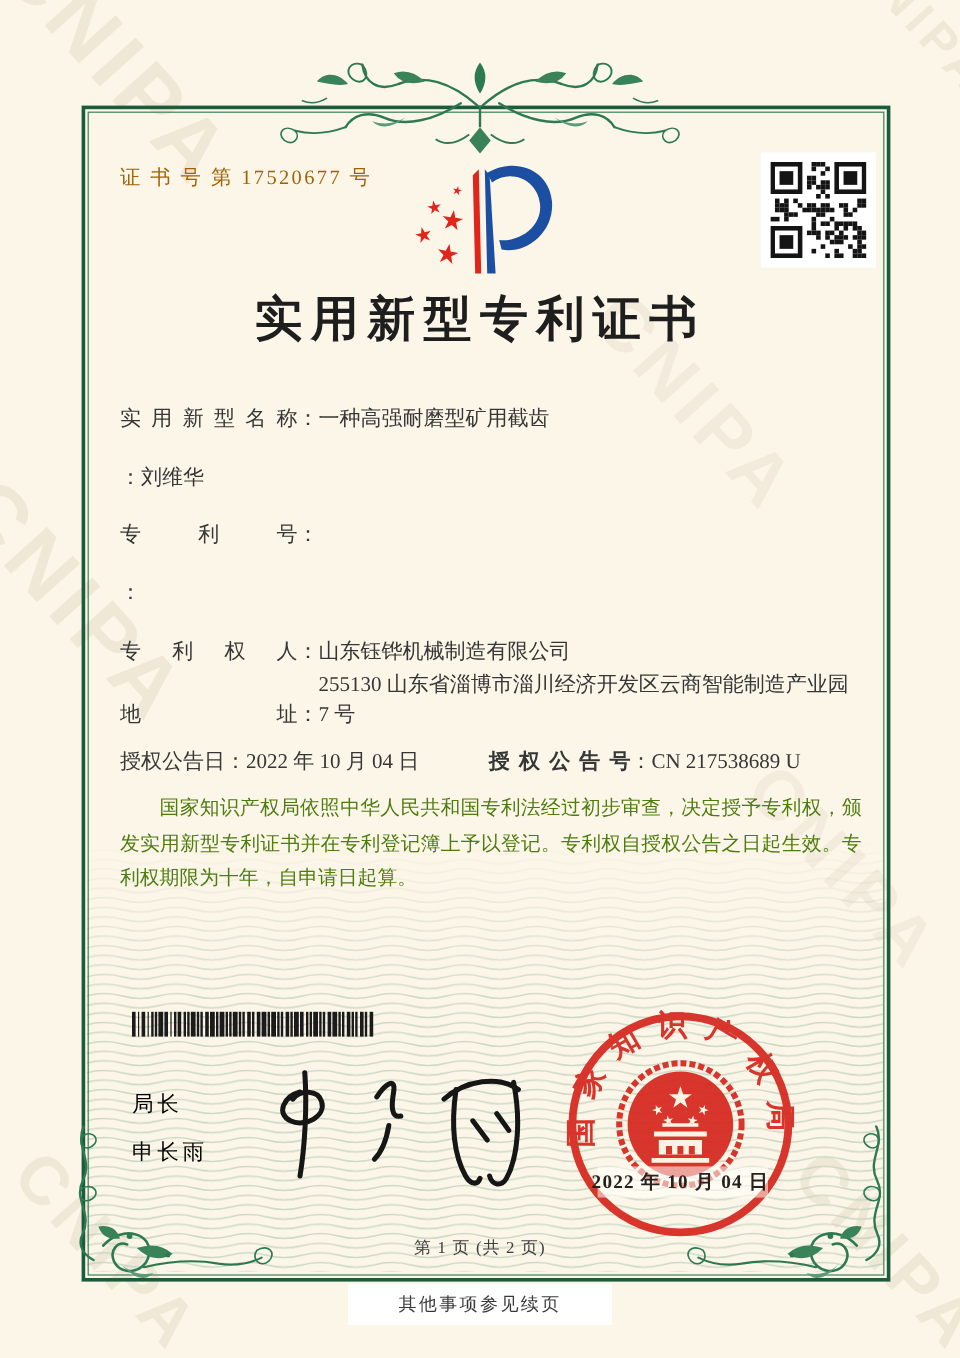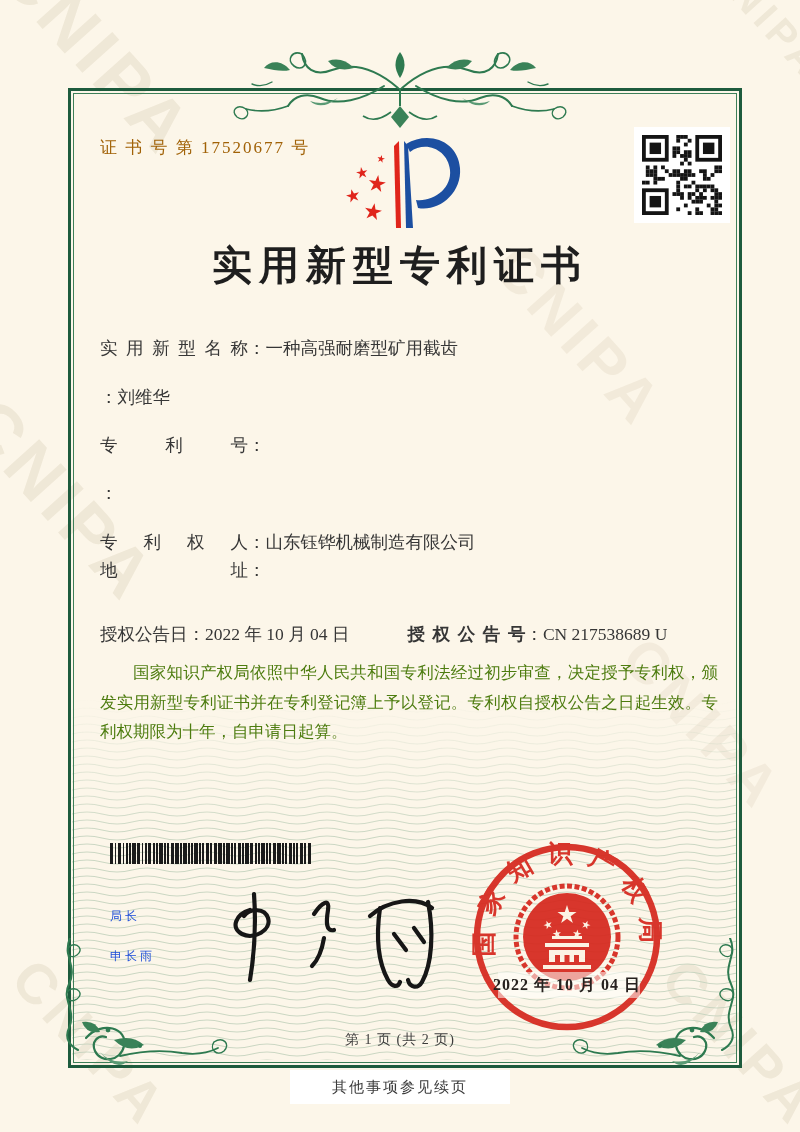--- a/index.html
+++ b/index.html
@@ -77,21 +77,21 @@
   
   .barcode{
     position:absolute;left:110px;top:843px;width:214px;height:21px;z-index:4;
     font-size:0;white-space:nowrap;overflow:hidden;
   }
   .barcode span{display:inline-block;height:100%;background:#1b1b1b;margin-right:1.6px;vertical-align:top;}
   
   .sig-title,.sig-name{
     position:absolute;left:110px;z-index:4;
     font-family:"Liberation Sans", sans-serif;
-    font-size:12px;letter-spacing:3px;color:#1d4ed8;
+    font-size:18px;letter-spacing:3px;color:#000000;
   }
   .sig-title{top:908px}.sig-name{top:948px}
   .sig-hand{position:absolute;left:212px;top:872px;z-index:4;}
   
   .seal{position:absolute;left:465px;top:835px;z-index:5;}
   .seal-date-bg{
     position:absolute;left:498px;top:972px;width:142px;height:26px;
     background:rgba(255,255,252,0.55);z-index:6;
   }
   .seal-date{
@@ -347,20 +347,21 @@
     <span class="colon">：</span>
 </div>
 <div class="row r4">
   <span class="flabel">专利权人</span>
     <span class="colon">：</span>
   <span class="fvalue">山东钰铧机械制造有限公司</span>
 </div>
 <div class="row r5">
   <span class="flabel">地址</span>
     <span class="colon">：</span>
+  <span class="fvalue">255130 山东省淄博市淄川经济开发区云商智能制造产业园 7 号</span>
 </div>
 <div class="row r6">
   <span>授权公告日</span>
     <span class="colon">：</span>
   <span>2022 年 10 月 04 日</span>
   <span class="grant2"><span class="flabel2">授权公告号</span><span>：</span></span>
   <span>CN 217538689 U</span>
 </div>
 
 <div class="body-text">

